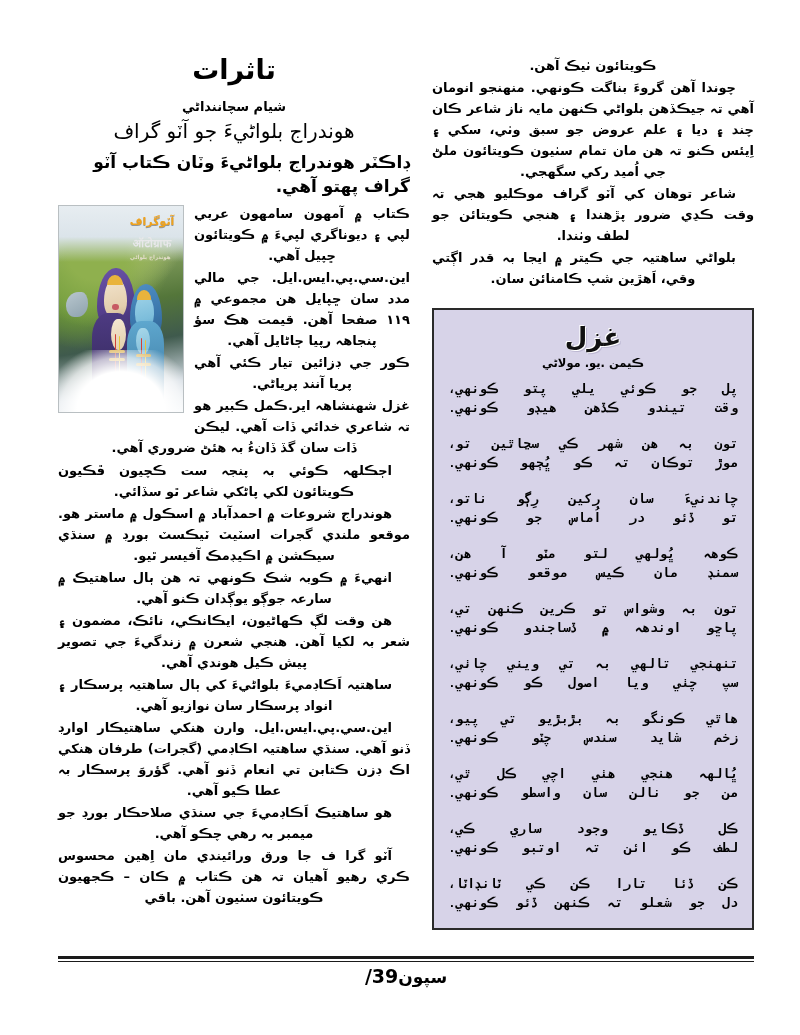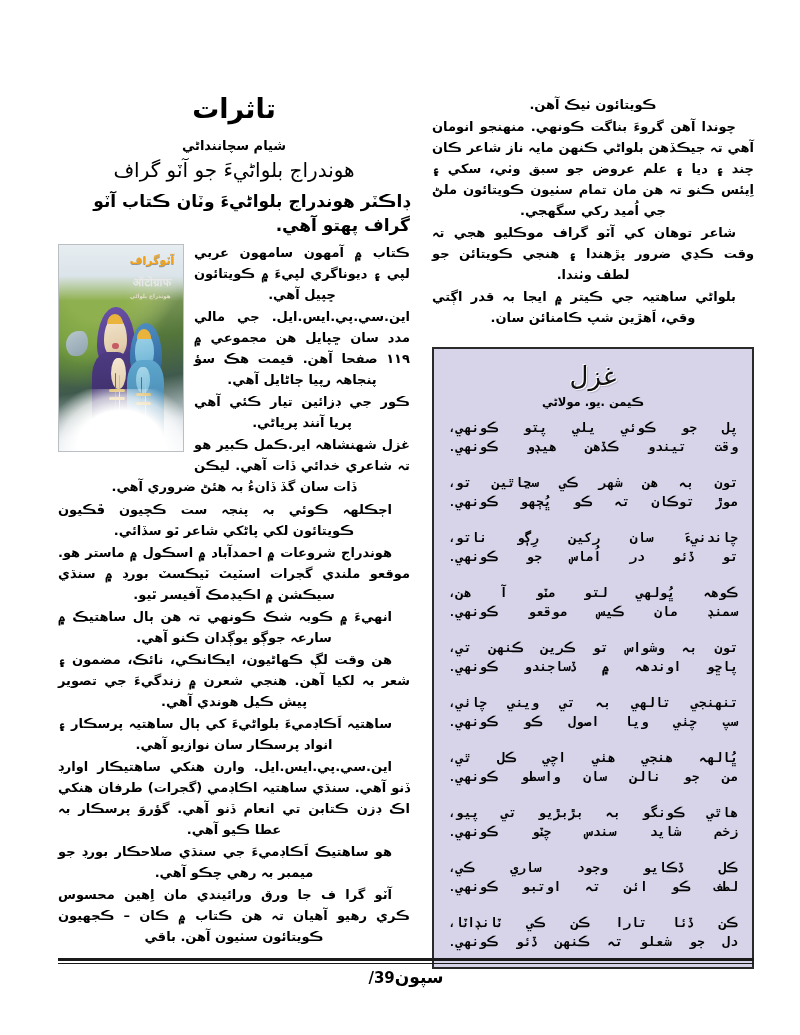--- a/index.html
+++ b/index.html
@@ -31,21 +31,20 @@
     bottom: 88px;
     display: flex;
     flex-direction: row;
     gap: 22px;
   }
 
   .col {
     flex: 1 1 0;
     min-width: 0;
     position: relative;
-    margin-top: 39px;
   }
 
   .col-right { flex: 0 0 352px; }
   .col-left  { flex: 1 1 auto; }
 
   
   .article-title {
     text-align: center;
     font-size: 27px;
     font-weight: bold;
@@ -267,21 +266,21 @@
     margin-top: 18px;
     background: #d7d3e8;
     border: 2px solid #2a2a2a;
     padding: 12px 10px 14px 10px;
     box-sizing: border-box;
     direction: rtl;
   }
   .ghazal-title {
     text-align: center;
     font-size: 26px;
-    font-weight: normal;
+    font-weight: bold;
     line-height: 1;
     margin: 2px 0 6px 0;
     color: #111111;
     text-shadow:
        1px 1px 0 #ffffff,
        2px 2px 0 #bdb8d2,
       -1px -1px 0 #ffffff;
     letter-spacing: -1px;
   }
   .ghazal-poet {
@@ -324,21 +323,21 @@
     margin-top: 2px;
   }
   .footer-text {
     text-align: center;
     font-size: 17px;
     font-weight: bold;
     margin-top: 3px;
     direction: rtl;
   }
   .footer-page {
-    font-size: 15px;
+    font-size: 19px;
     font-weight: bold;
     direction: ltr;
     display: inline-block;
   }
 </style>
 </head>
 <body>
 
 <div class="page">
 
@@ -375,26 +374,26 @@
         </div>
         <div class="couplet">
           <div class="verse">تون بہ وشواس تو ڪرين ڪنهن تي،</div>
           <div class="verse">پاڇو اوندهہ ۾ ڏساجندو ڪونهي.</div>
         </div>
         <div class="couplet">
           <div class="verse">تنهنجي تالهي بہ تي ويني چاٺي،</div>
           <div class="verse">سپ چٺي ويا اصول ڪو ڪونهي.</div>
         </div>
         <div class="couplet">
+          <div class="verse">هاٿي ڪونگو بہ بڙبڙيو تي پيو،</div>
+          <div class="verse">زخم شايد سندس چٽو ڪونهي.</div>
+        </div>
+        <div class="couplet">
           <div class="verse">ڀُالهہ هنجي هٺي اچي ڪل ٿي،</div>
           <div class="verse">من جو نالن سان واسطو ڪونهي.</div>
-        </div>
-        <div class="couplet">
-          <div class="verse">هاٿي ڪونگو بہ بڙبڙيو تي پيو،</div>
-          <div class="verse">زخم شايد سندس چٽو ڪونهي.</div>
         </div>
         <div class="couplet">
           <div class="verse">ڪل ڏڪايو وجود ساري ڪي،</div>
           <div class="verse">لطف ڪو ائن تہ اوتبو ڪونهي.</div>
         </div>
         <div class="couplet">
           <div class="verse">ڪن ڏئا تارا ڪن ڪي ٽانڊاٽا،</div>
           <div class="verse">دل جو شعلو تہ ڪنهن ڏئو ڪونهي.</div>
         </div>
       </div>

